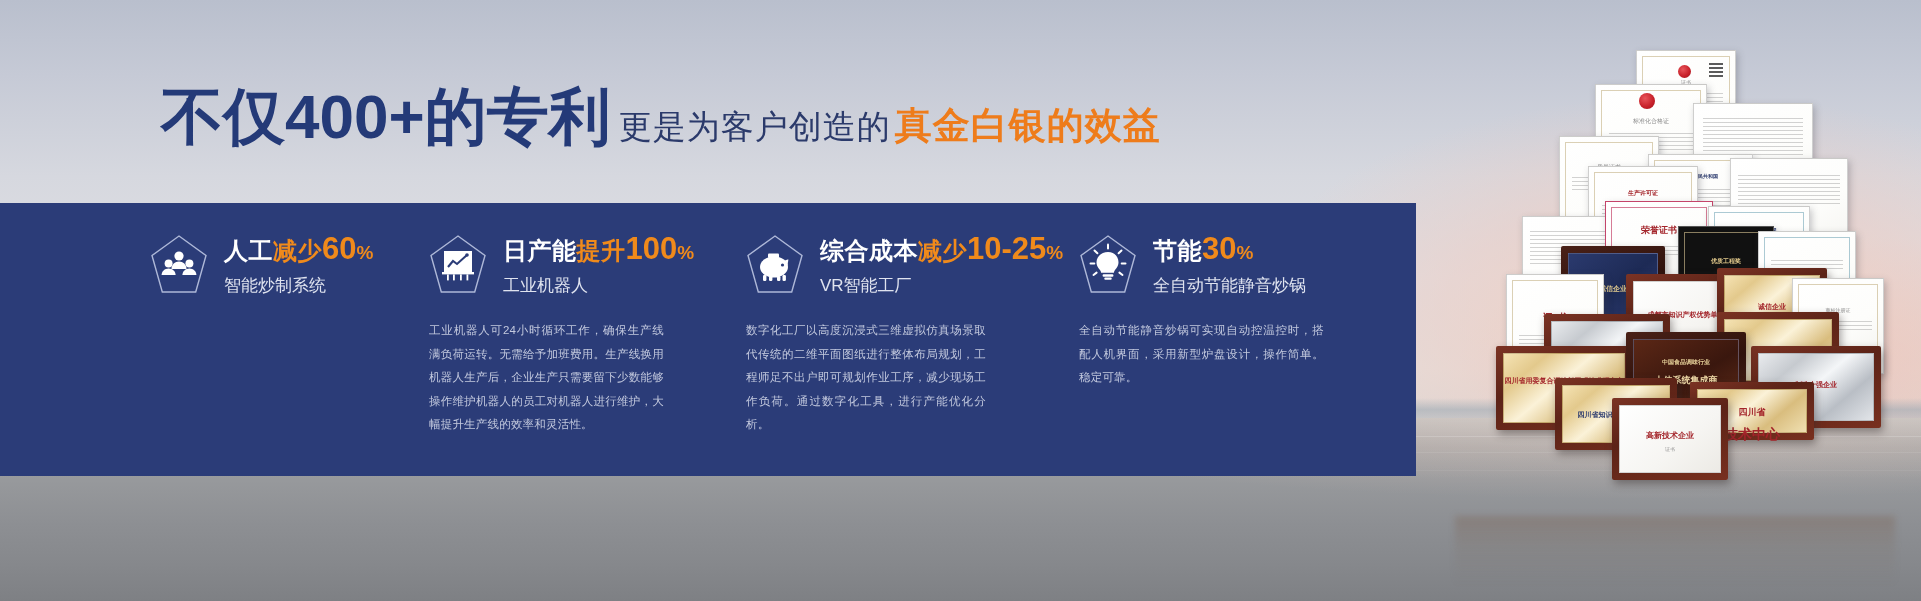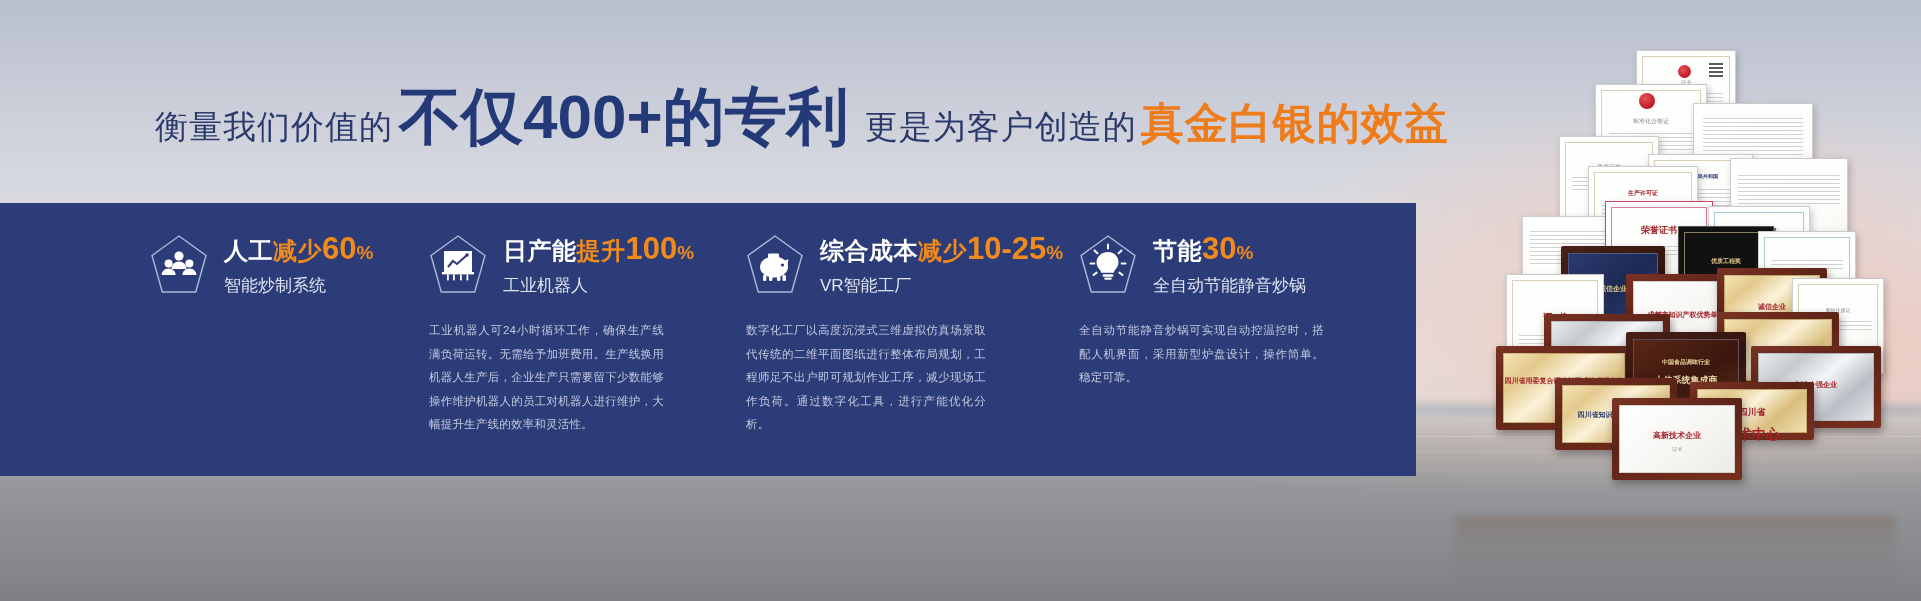--- a/index.html
+++ b/index.html
@@ -40,22 +40,22 @@
   
   .headline{
     position:absolute;left:155px;top:86px;white-space:nowrap;
     display:flex;align-items:baseline;
   }
   .hl-a,.hl-c{font-size:33px;color:#2b3a6b;letter-spacing:1px;font-weight:400;}
   .hl-big{
     font-size:62px;font-weight:800;color:#243a78;letter-spacing:0px;
     margin:0 6px;line-height:1;
   }
-  .hl-orange{font-size:43px;font-weight:800;color:#ee7c1b;margin-left:4px;letter-spacing:1px;font-family:Liberation Serif, serif;}
-  .hl-c{margin-left:10px;}
+  .hl-orange{font-size:37px;font-weight:800;color:#ee7c1b;margin-left:4px;letter-spacing:1px;font-family:Liberation Serif, serif;}
+  .hl-c{margin-left:2px;}
 
   
   .panel{
     position:absolute;left:0;top:203px;width:1416px;height:273px;
     background:#2b3c78;
   }
   .features{
     position:absolute;left:0;top:0;width:100%;height:100%;
     display:flex;
   }
@@ -155,21 +155,20 @@
   <div class="bg-sky"></div>
   <div class="bg-sky-warm"></div>
   <div class="bg-horizon"></div>
   <div class="bg-sea"></div>
   <div class="bg-sea-sheen"></div>
   <div class="sea-line" style="left:0;top:436px;width:1921px;"></div>
   <div class="sea-line" style="left:0;top:452px;width:1921px;opacity:.5;"></div>
   <div class="sea-line" style="left:0;top:470px;width:1921px;opacity:.35;"></div>
 
   <div class="headline">
-    <span class="hl-a">衡量我们价值的</span>
     <span class="hl-big">不仅400+的专利</span>
     <span class="hl-c">更是为客户创造的</span>
     <span class="hl-orange">真金白银的效益</span>
   </div>
 
   <div class="panel">
     <div class="features">
 
       <div class="feature f0">
         <div class="f-head">
@@ -488,21 +487,21 @@
       </div>
     </div>
 
     <div class="cert plaque pl-wood" style="left:250px;top:336px;width:124px;height:58px;">
       <div class="pl-face-gold" style="position:relative;">
         <div class="ct ct-red" style="top:16px;font-size:9px;">四川省</div>
         <div class="ct ct-red" style="top:36px;font-size:14px;">技术中心</div>
       </div>
     </div>
 
-    <div class="cert plaque pl-wood" style="left:172px;top:352px;width:130px;height:82px;">
+    <div class="cert plaque pl-wood" style="left:172px;top:352px;width:116px;height:82px;">
       <div class="pl-face-white" style="position:relative;">
         <div class="ct ct-red" style="top:24px;font-size:8px;">高新技术企业</div>
         <div class="ct ct-grey" style="top:40px;font-size:5px;">证书</div>
       </div>
     </div>
 
   </div>
 
 </div>
 

